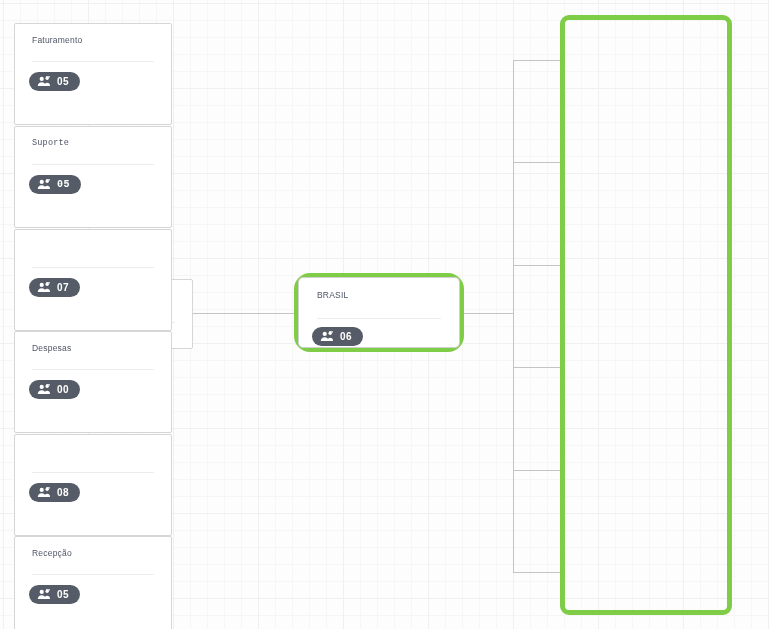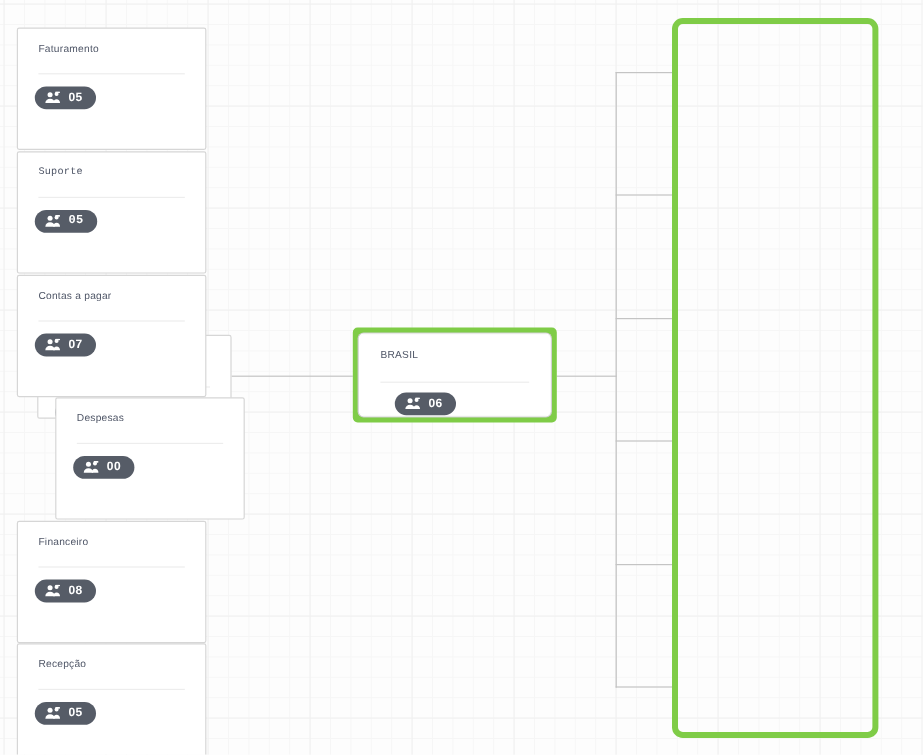--- a/index.html
+++ b/index.html
@@ -94,33 +94,33 @@
 
   
   #brasil-wrap {
     position: absolute;
     left: 294px;
     top: 273px;
     width: 170px;
     height: 79px;
     box-sizing: border-box;
     border: 5px solid #7fcc47;
-    border-radius: 4px;
+    border-radius: 16px;
     background: #7fcc47;
   }
   #node-brasil {
     position: absolute;
     left: 0; top: 0; right: 0; bottom: 0;
     width: auto; height: auto;
     border-radius: 4px;
     box-shadow: 0 0 0 1px #d0d0d0;
     border: 1px solid #ffffff;
   }
   #node-brasil .node-divider { top: 39px; }
-  #node-brasil .badge { left: 29px; top: 48px; }
+  #node-brasil .badge { left: 12px; top: 48px; }
 
   
   #dept-group {
     position: absolute;
     left: 560px;
     top: 15px;
     width: 172px;
     height: 600px;
     box-sizing: border-box;
     border: 5px solid #7fcc47;
@@ -219,55 +219,53 @@
           <circle cx="11.6" cy="2.3" r="1.9" fill="#ffffff"></circle>
           <path d="M8.4 11c0-2.3 1.5-3.6 3.2-3.6 1.8 0 3.3 1.3 3.3 3.6z" fill="#ffffff"></path>
           <rect x="10.3" y="0" width="4.6" height="1.5" rx="0.7" fill="#ffffff"></rect>
         </svg>
       </span>
       <span class="count">05</span>
     </div>
   </div>
 
   <div class="node dept-node" style="top:229px;">
-    <div class="node-title">Contas a pagar</div>
     <div class="node-divider"></div>
     <div class="badge">
       <span class="users-icon">
         <svg width="14" height="11" viewBox="0 0 16 12" aria-hidden="true">
           <circle cx="5.4" cy="3" r="2.4" fill="#ffffff"></circle>
           <path d="M0.9 11c0-2.6 2-4.2 4.5-4.2S9.9 8.4 9.9 11z" fill="#ffffff"></path>
           <circle cx="11.6" cy="2.3" r="1.9" fill="#ffffff"></circle>
           <path d="M8.4 11c0-2.3 1.5-3.6 3.2-3.6 1.8 0 3.3 1.3 3.3 3.6z" fill="#ffffff"></path>
           <rect x="10.3" y="0" width="4.6" height="1.5" rx="0.7" fill="#ffffff"></rect>
         </svg>
       </span>
       <span class="count">07</span>
     </div>
   </div>
 
-  <div class="node dept-node" style="top:331px;margin-left:32px;">
+  <div class="node dept-node" style="top:331px;">
     <div class="node-title">Despesas</div>
     <div class="node-divider"></div>
     <div class="badge">
       <span class="users-icon">
         <svg width="14" height="11" viewBox="0 0 16 12" aria-hidden="true">
           <circle cx="5.4" cy="3" r="2.4" fill="#ffffff"></circle>
           <path d="M0.9 11c0-2.6 2-4.2 4.5-4.2S9.9 8.4 9.9 11z" fill="#ffffff"></path>
           <circle cx="11.6" cy="2.3" r="1.9" fill="#ffffff"></circle>
           <path d="M8.4 11c0-2.3 1.5-3.6 3.2-3.6 1.8 0 3.3 1.3 3.3 3.6z" fill="#ffffff"></path>
           <rect x="10.3" y="0" width="4.6" height="1.5" rx="0.7" fill="#ffffff"></rect>
         </svg>
       </span>
       <span class="count">00</span>
     </div>
   </div>
 
   <div class="node dept-node" style="top:434px;">
-    <div class="node-title">Financeiro</div>
     <div class="node-divider"></div>
     <div class="badge">
       <span class="users-icon">
         <svg width="14" height="11" viewBox="0 0 16 12" aria-hidden="true">
           <circle cx="5.4" cy="3" r="2.4" fill="#ffffff"></circle>
           <path d="M0.9 11c0-2.6 2-4.2 4.5-4.2S9.9 8.4 9.9 11z" fill="#ffffff"></path>
           <circle cx="11.6" cy="2.3" r="1.9" fill="#ffffff"></circle>
           <path d="M8.4 11c0-2.3 1.5-3.6 3.2-3.6 1.8 0 3.3 1.3 3.3 3.6z" fill="#ffffff"></path>
           <rect x="10.3" y="0" width="4.6" height="1.5" rx="0.7" fill="#ffffff"></rect>
         </svg>

